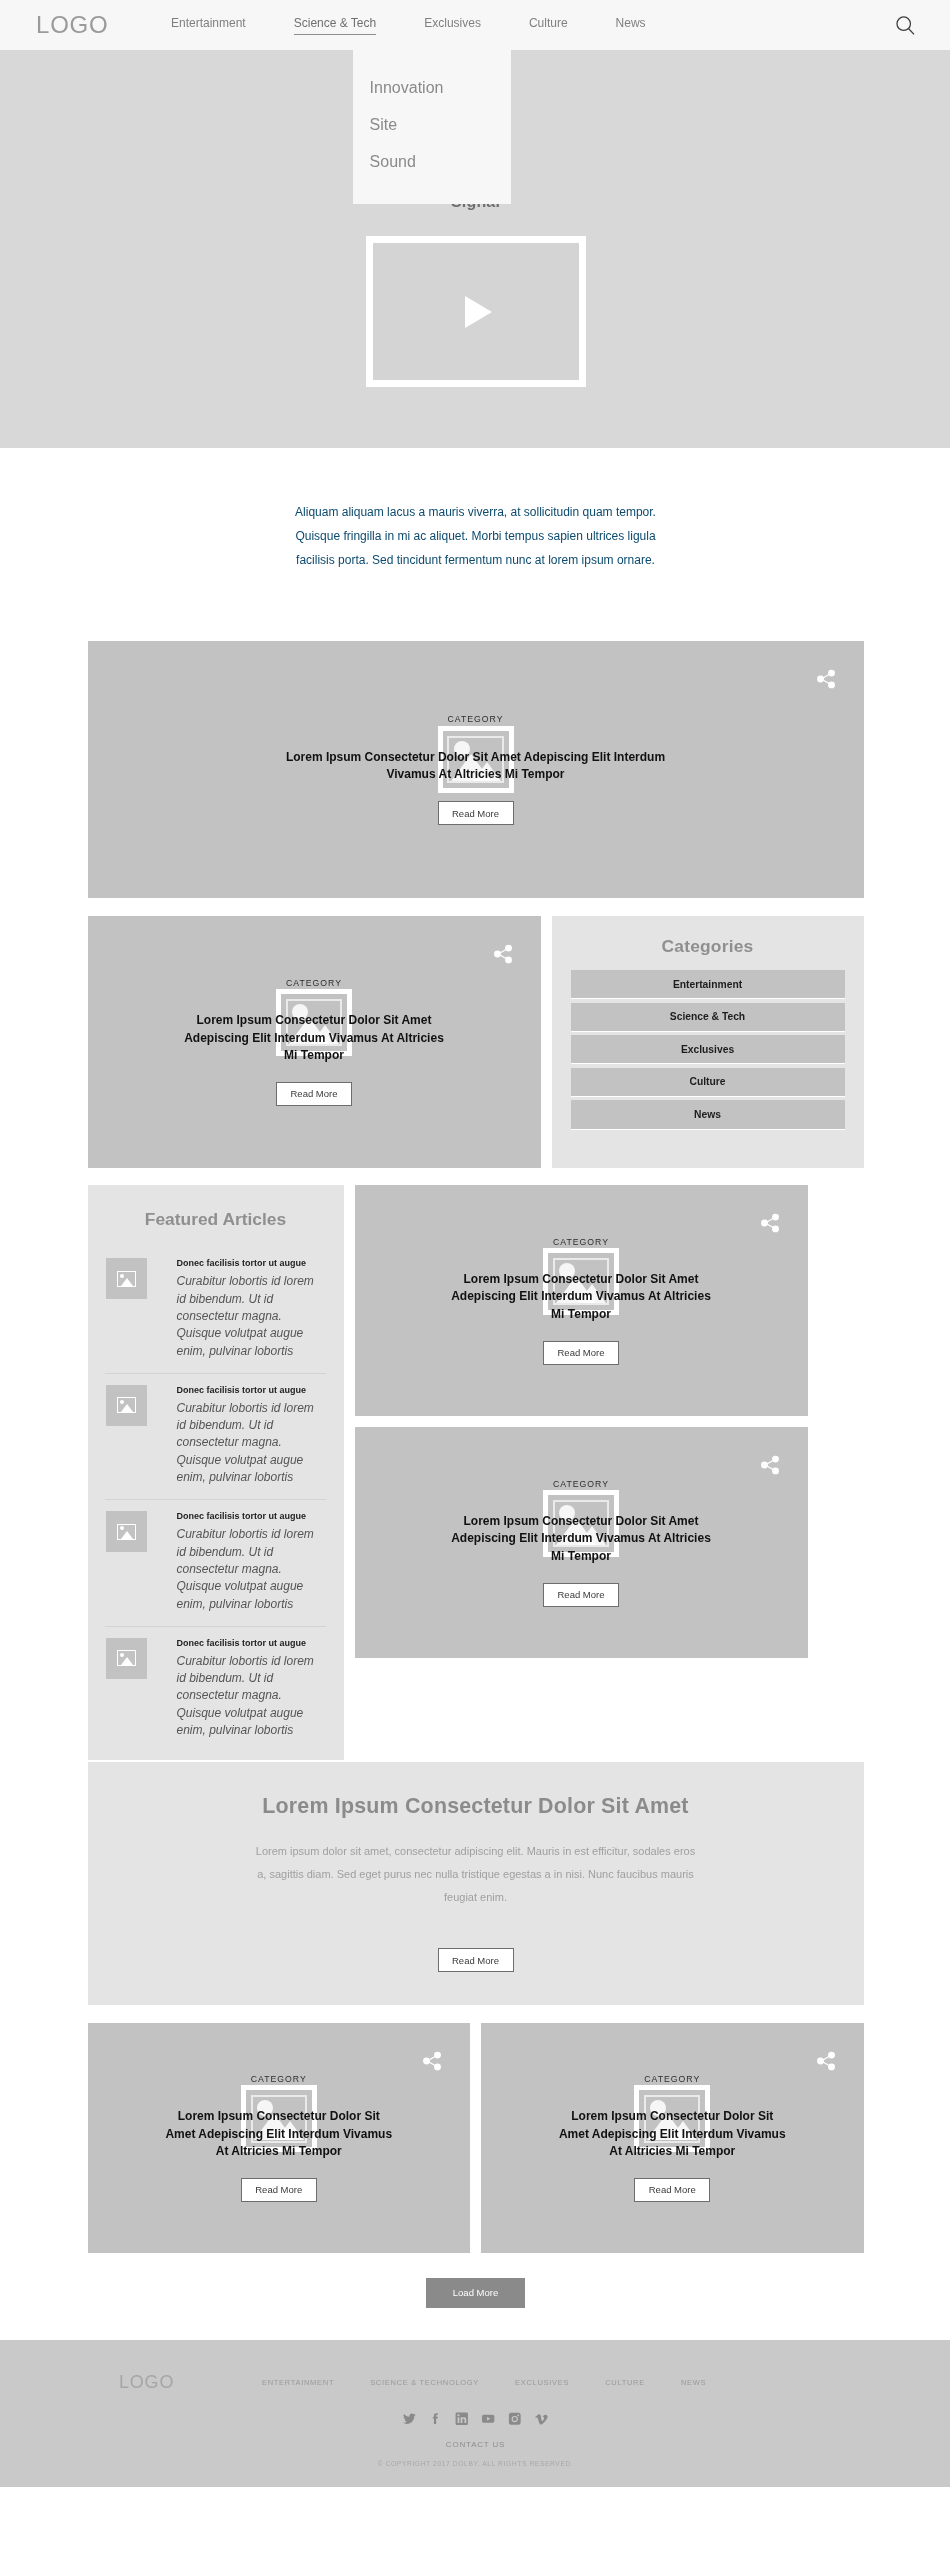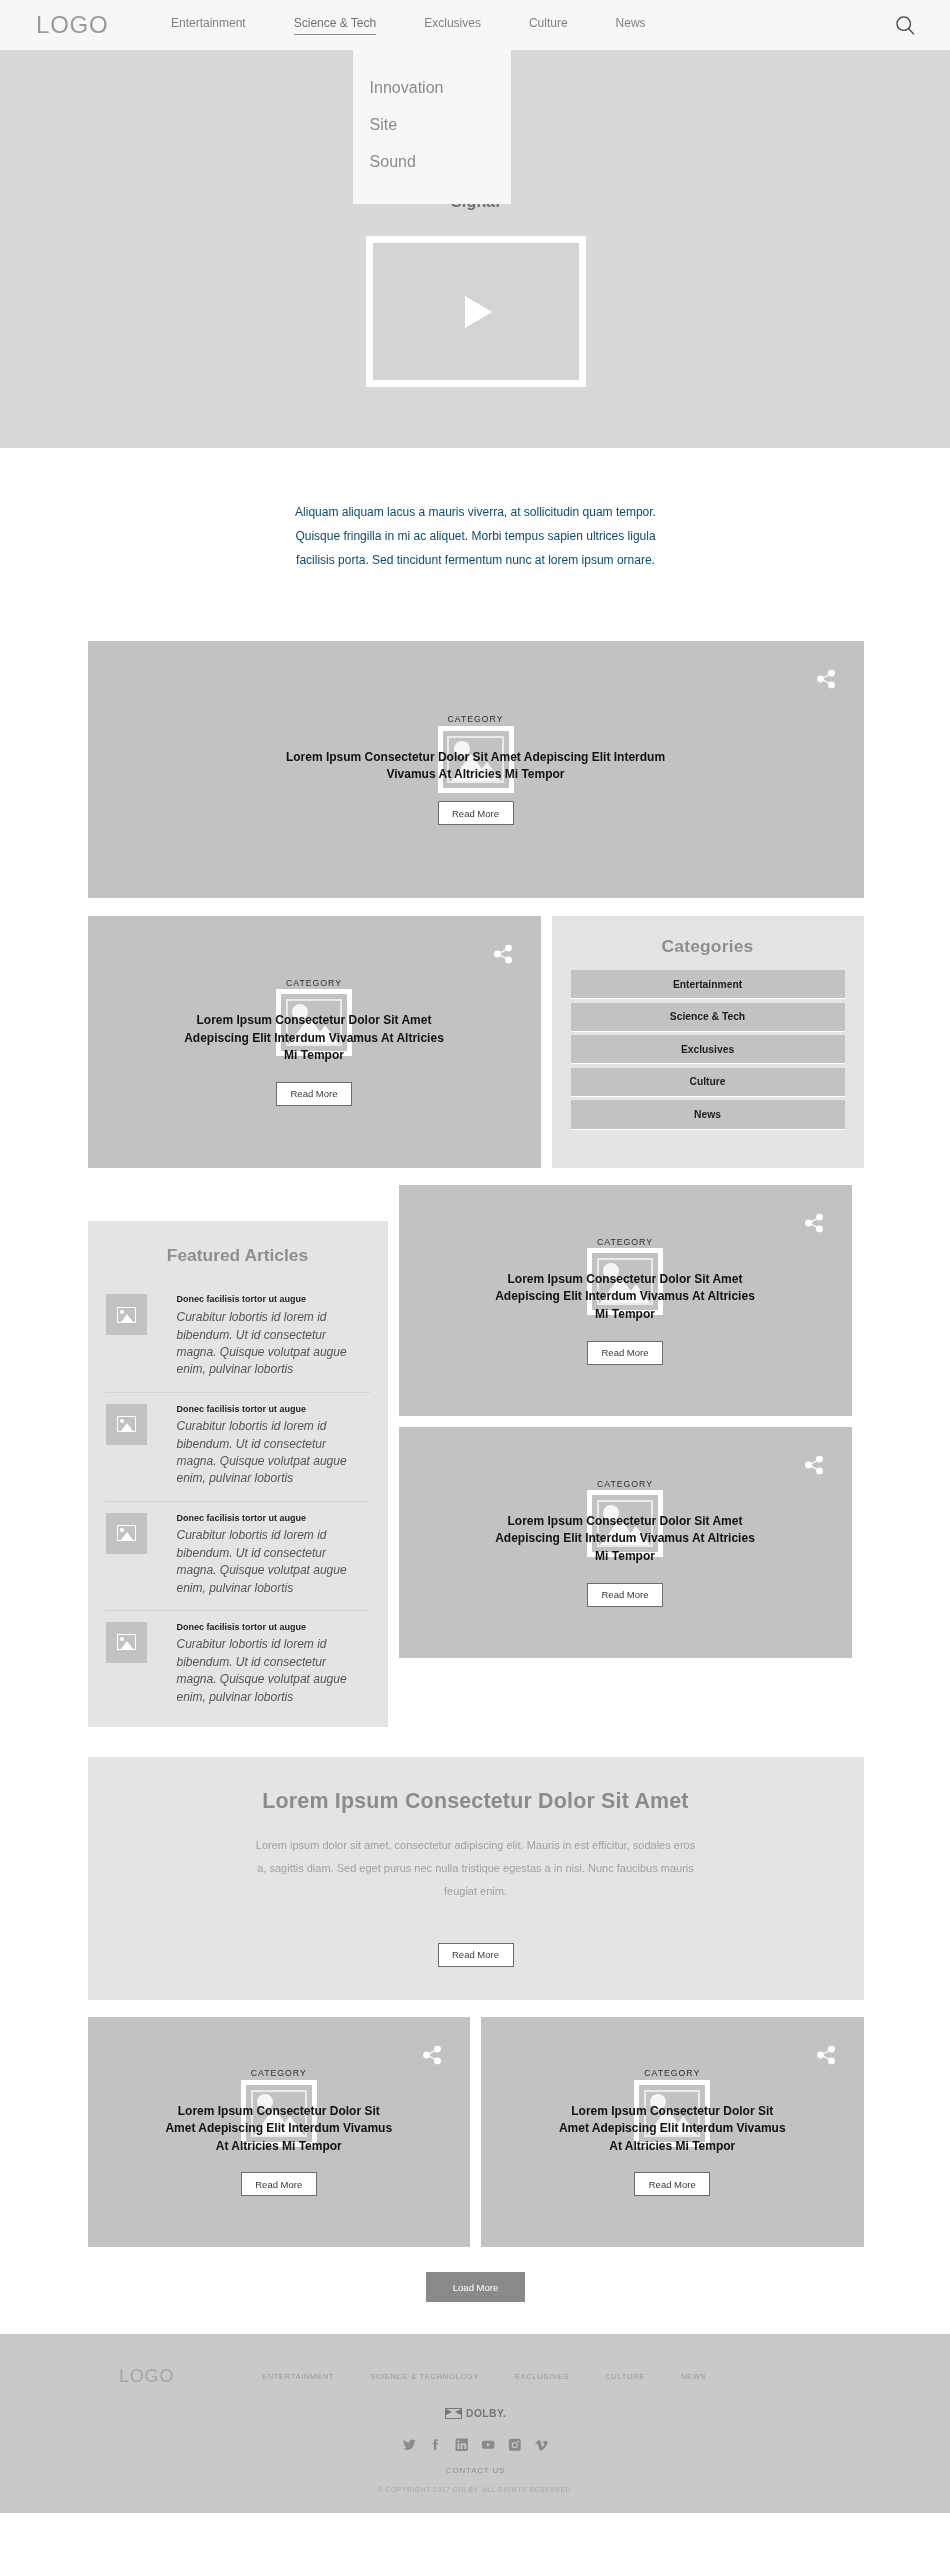--- a/index.html
+++ b/index.html
@@ -132,21 +132,21 @@
   }
   .cat-btn{
     background:#c2c2c2;color:#1d1d1d;font-size:10.3px;font-weight:700;
     text-align:center;padding:8.7px 0;margin-bottom:3.2px;cursor:pointer;
     border-bottom:1.6px solid #ffffff;
   }
 
   
   .row3{display:flex;gap:11px;margin-top:17.4px;}
   .featured{
-    width:300px;background:#e4e4e4;padding:16px 17.4px 8px 17.4px;margin-top:36px;
+    width:256px;background:#e4e4e4;padding:16px 17.4px 8px 17.4px;
   }
   .featured h2{
     font-size:17.4px;font-weight:700;color:#8f8f8f;text-align:center;
     margin:8px 0 17.4px 0;
   }
   .fa-item{
     display:flex;gap:29px;padding:11px 1.6px 12.7px 1.6px;border-top:0.8px solid #d3d3d3;
   }
   .fa-item:first-of-type{border-top:none;}
   .fa-thumb{
@@ -167,21 +167,21 @@
   }
   .fa-title{font-size:9px;font-weight:700;color:#1f1f1f;margin-bottom:4.8px;}
   .fa-desc{font-size:12px;line-height:1.45;color:#555;font-style:italic;}
 
   .col-cards{display:flex;flex-direction:column;gap:11px;}
   .card-sm{width:453px;height:231px;}
   .card-sm .card-title{width:261px;}
 
   
   .banner{
-    width:776px;background:#e4e4e4;margin-top:30px;
+    width:776px;background:#e4e4e4;margin-top:2px;
     padding:32px 0 33px 0;text-align:center;
   }
   .banner h2{
     font-size:21.4px;font-weight:700;color:#8b8b8b;margin-bottom:20.6px;
     letter-spacing:0.2px;
   }
   .banner p{
     font-size:11px;line-height:2.1;color:#a0a0a0;width:444px;margin:0 auto 22px auto;
   }
 
@@ -484,24 +484,20 @@
       <div class="footer-logo">LOGO</div>
       <div class="footer-nav">
         <span>ENTERTAINMENT</span>
         <span>SCIENCE &amp; TECHNOLOGY</span>
         <span>EXCLUSIVES</span>
         <span>CULTURE</span>
         <span>NEWS</span>
       </div>
     </div>
 
-    <div class="dolby">
-      <span class="dolby-mark"></span>
-      <span class="dolby-word">DOLBY.</span>
-    </div>
 
     <div class="socials">
       <span>
         <svg width="13.5" height="13.5" viewBox="0 0 24 24" fill="#8a8a8a">
             <path d="M23 4.9c-.8.4-1.7.6-2.6.8 1-.6 1.7-1.5 2-2.5-.9.5-1.9.9-3 1.1a4.6 4.6 0 0 0-7.9 4.2C7.6 8.3 4.1 6.4 1.7 3.5a4.6 4.6 0 0 0 1.4 6.1c-.7 0-1.4-.2-2-.5 0 2.2 1.6 4 3.7 4.5-.6.2-1.3.2-2 .1.6 1.8 2.2 3.1 4.2 3.2A9.2 9.2 0 0 1 0 19.2a13 13 0 0 0 7 2c8.4 0 13-7 13-13v-.6c.9-.6 1.6-1.4 2-2.3z"></path>
           </svg>
       </span>
       <span>
         <svg width="13.5" height="13.5" viewBox="0 0 24 24" fill="#8a8a8a">
             <path d="M15.8 8.3h-3V6.4c0-.7.5-.9.8-.9h2.1V2.2l-2.9 0c-3.2 0-4 2.4-4 4v2.1H6.9v3.4h1.9v9.6h3.9v-9.6h2.6l.5-3.4z"></path>

